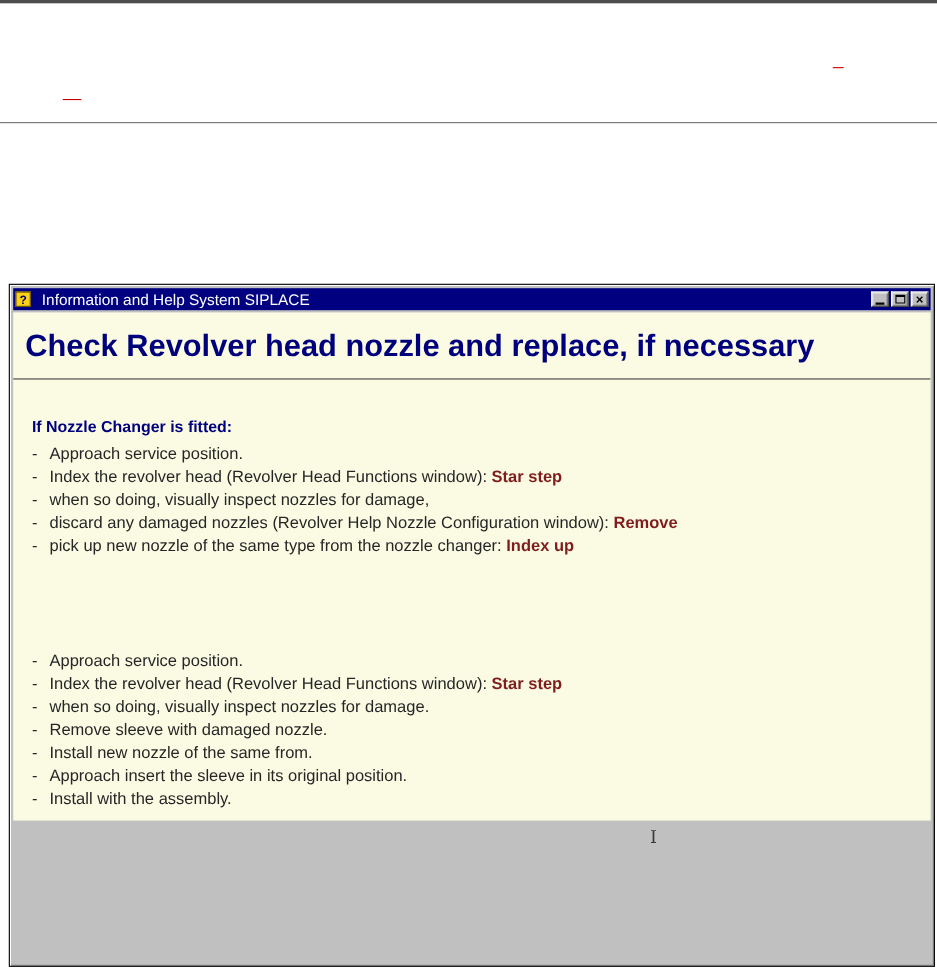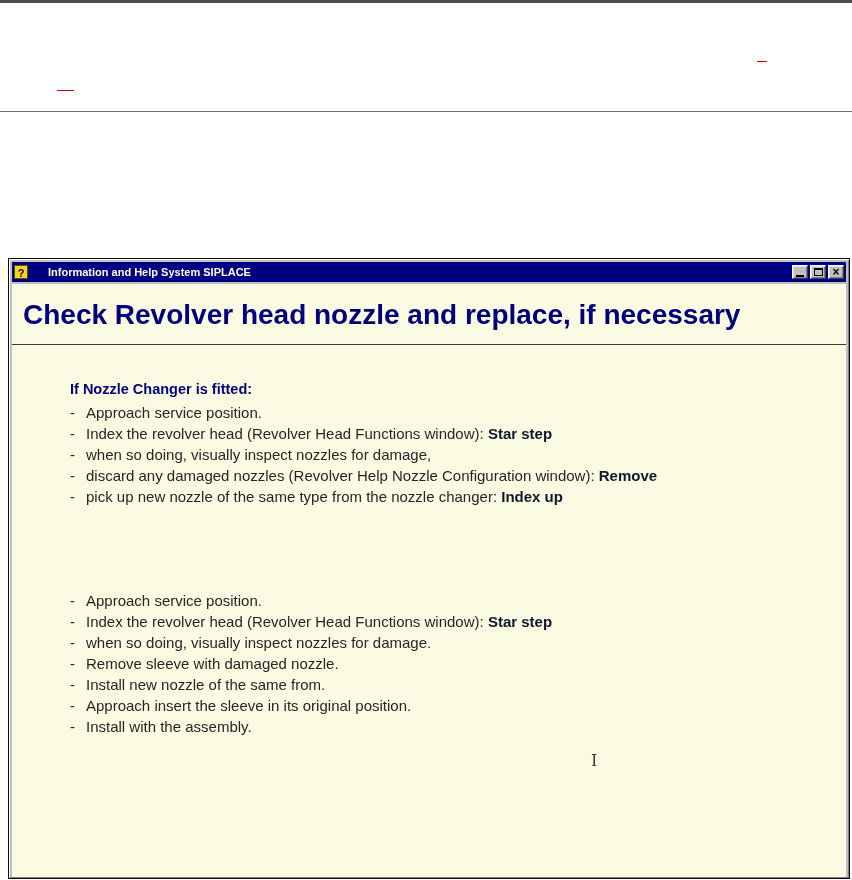--- a/index.html
+++ b/index.html
@@ -52,68 +52,68 @@
     width: 14px; height: 14px;
     background: #fcd116;
     color: #000080;
     font-weight: bold; font-size: 11px; line-height: 14px;
     text-align: center;
     border: 1px solid #5a4a00;
     box-sizing: border-box;
     flex: 0 0 auto;
   }
   .title-text {
-    color: #ffffff; font-weight: bold; font-size: 11px;
-    margin-left: 20px; flex: 1 1 auto;
+    color: #ffffff; font-weight: normal; font-size: 14px;
+    margin-left: 10px; flex: 1 1 auto;
     white-space: nowrap; overflow: hidden;
   }
   .winbtns { display: flex; align-items: center; gap: 2px; flex: 0 0 auto; }
   .winbtn {
     width: 16px; height: 14px;
     background: #c0c0c0;
     border: 1px solid; border-color: #ffffff #404040 #404040 #ffffff;
     box-shadow: inset 1px 1px 0 #dfdfdf, inset -1px -1px 0 #808080;
     padding: 0; margin: 0;
     display: flex; align-items: center; justify-content: center;
     font-family: "Liberation Sans", sans-serif;
     cursor: default;
   }
   .glyph-min { display: block; width: 8px; height: 2px; background: #000; margin-top: 7px; }
   .glyph-max { display: block; width: 9px; height: 8px; border: 1px solid #000; border-top-width: 2px; box-sizing: border-box; }
   .glyph-close { font-size: 12px; font-weight: bold; color: #000; line-height: 10px; margin-top: -1px; }
 
   .content {
-    height: 593px;
+    height: 462px;
     margin-top: 2px;
     background: #fbfbe4;
     overflow: hidden;
     box-sizing: border-box;
   }
   .heading {
     margin: 15px 10px 13px 11px;
     font-size: 28px; font-weight: bold;
     color: #00007d;
     letter-spacing: 0;
     font-family: "Liberation Sans", sans-serif;
     white-space: nowrap;
   }
   .rule {
     border-top: 1px solid #3c3c3c; height: 0; width: 100%;
   }
-  .sections { padding-left: 17px; padding-right: 2px; margin-left: 41px; }
+  .sections { padding-left: 17px; padding-right: 2px; }
   .section.first { margin-top: 34px; }
   .section.second { margin-top: 83px; }
   .sec-h {
     font-size: 14.5px; font-weight: bold; color: #00007d;
     margin-bottom: 3px; line-height: 20px;
   }
   .row { display: flex; line-height: 21px; font-size: 15px; color: #262626; }
   .dash { flex: 0 0 16px; }
   .txt  { flex: 1 1 auto; }
-  .act  { color: #0f172a; font-weight: bold; }
+  .act  { color: #7f1d1d; font-weight: bold; }
 
   
   .ibeam {
     position: absolute; left: 591px; top: 752px;
     font-family: "DejaVu Serif", serif;
     font-size: 16px; color: #3a3a3a; line-height: 18px;
   }
 </style>
 </head>
 <body>

